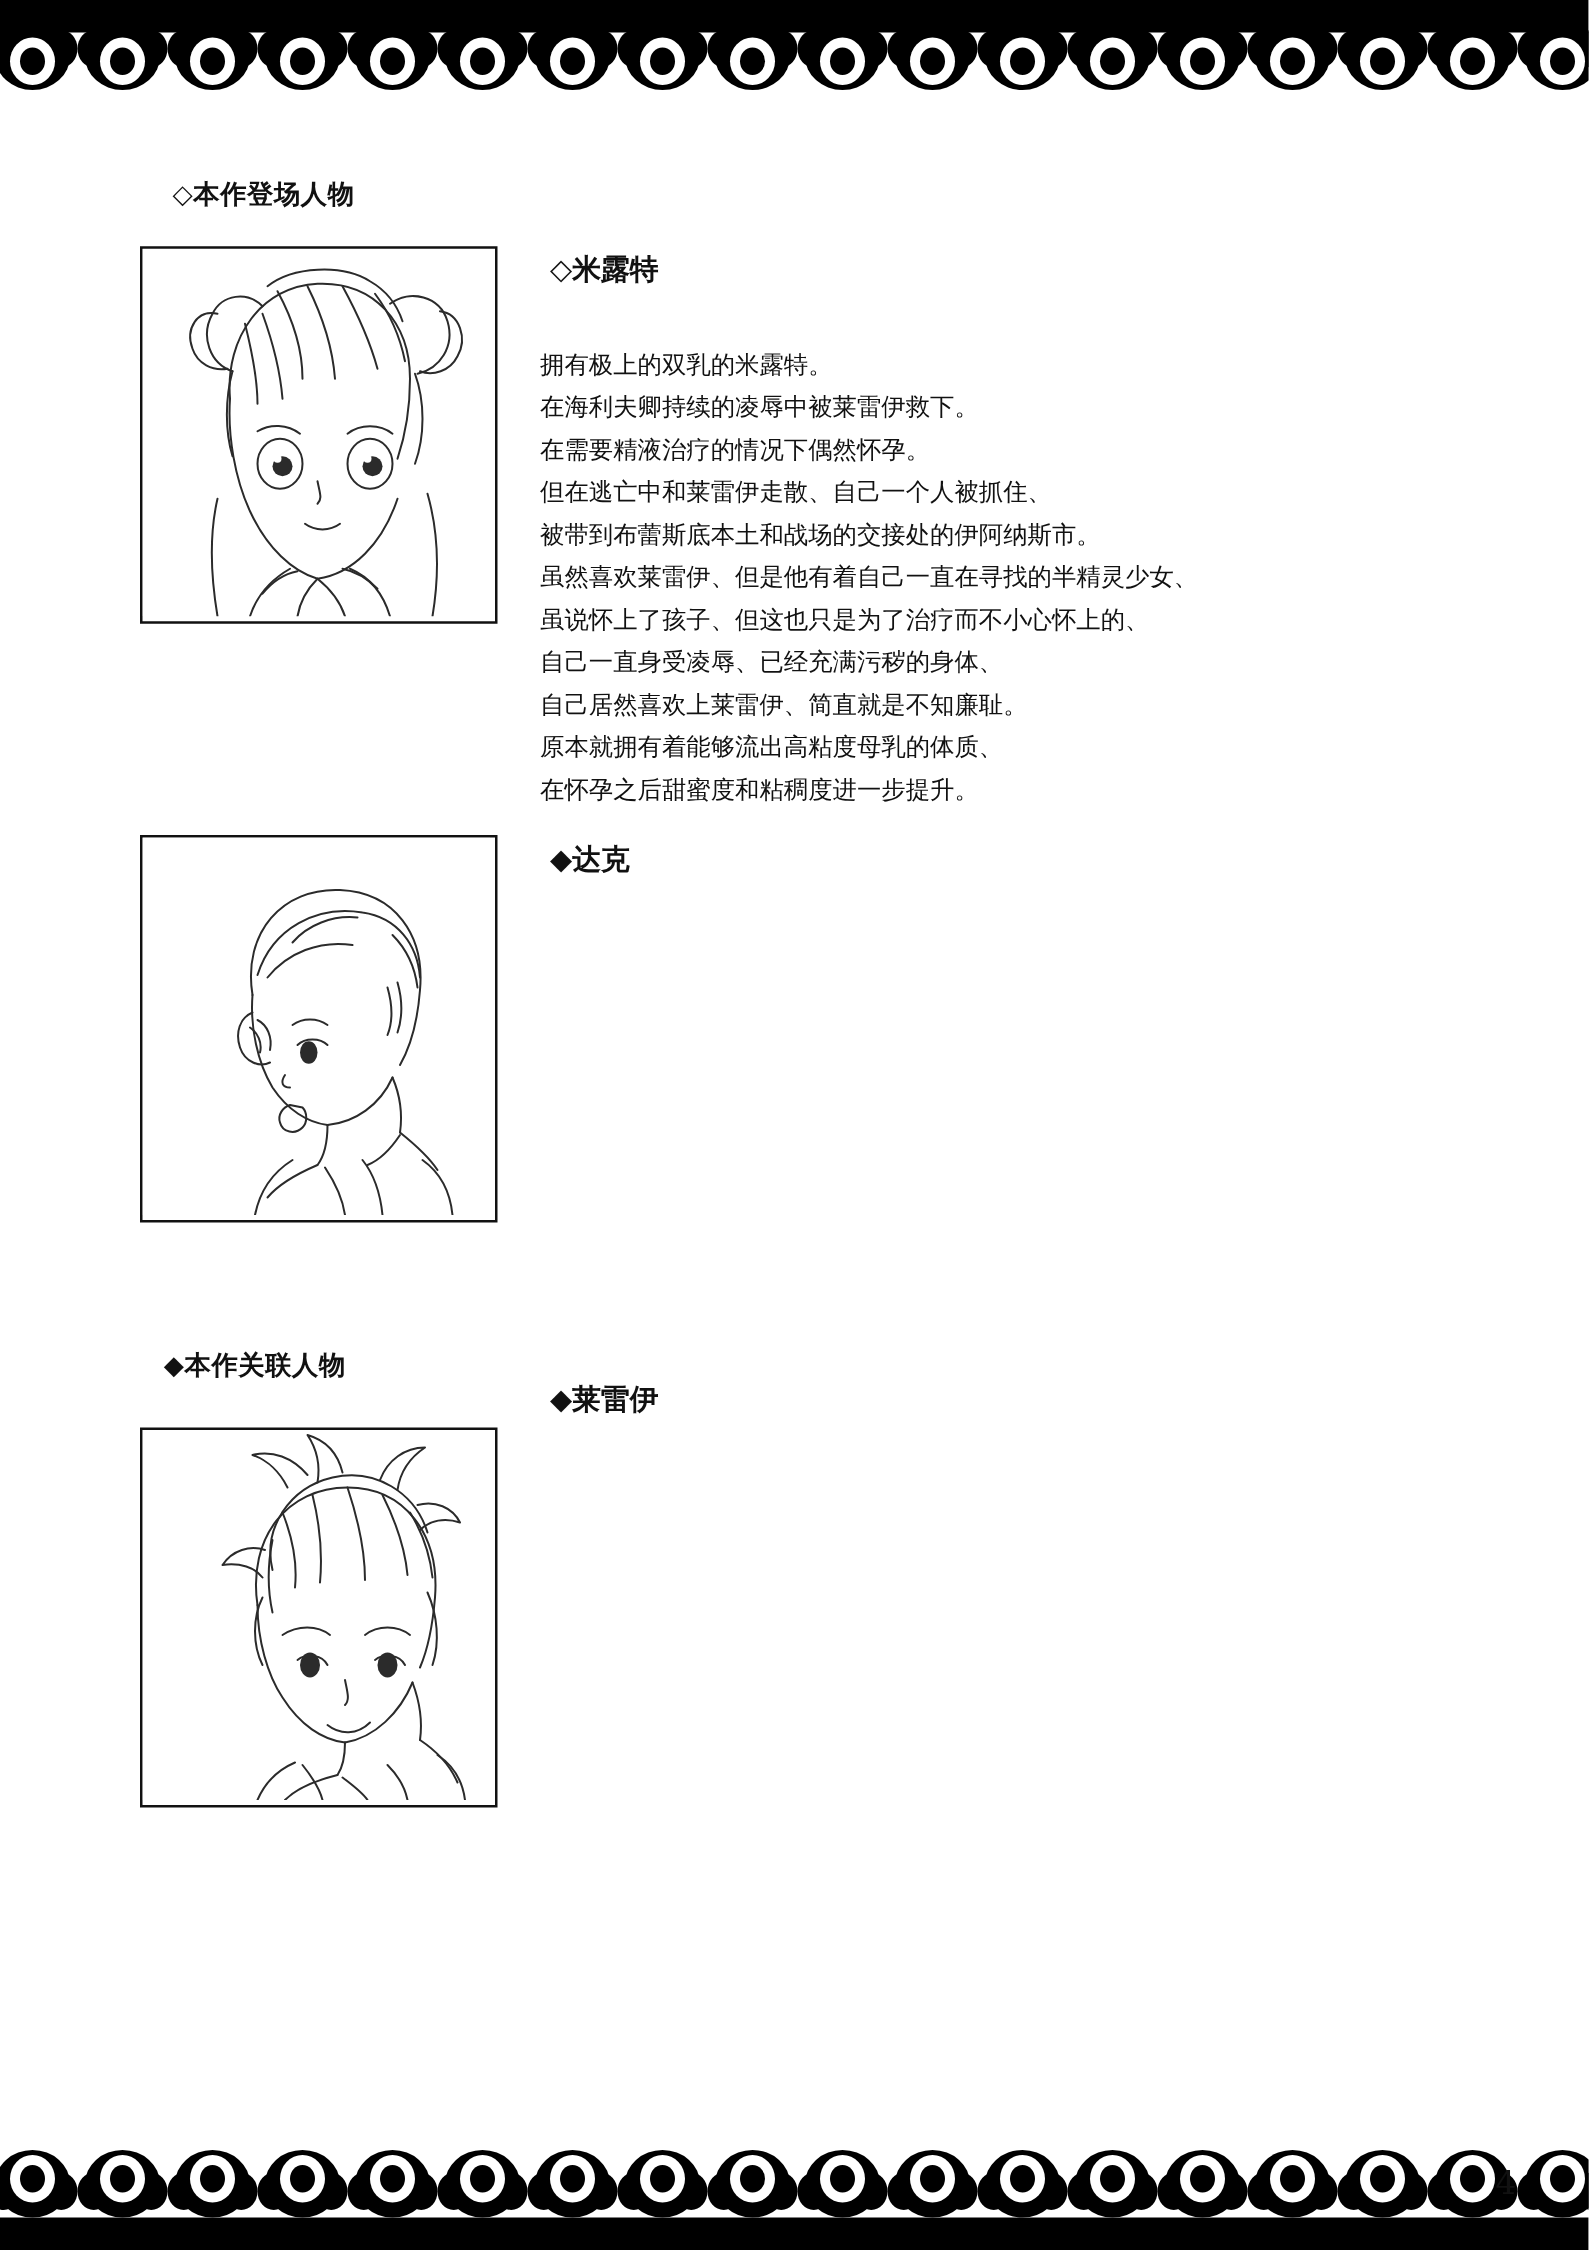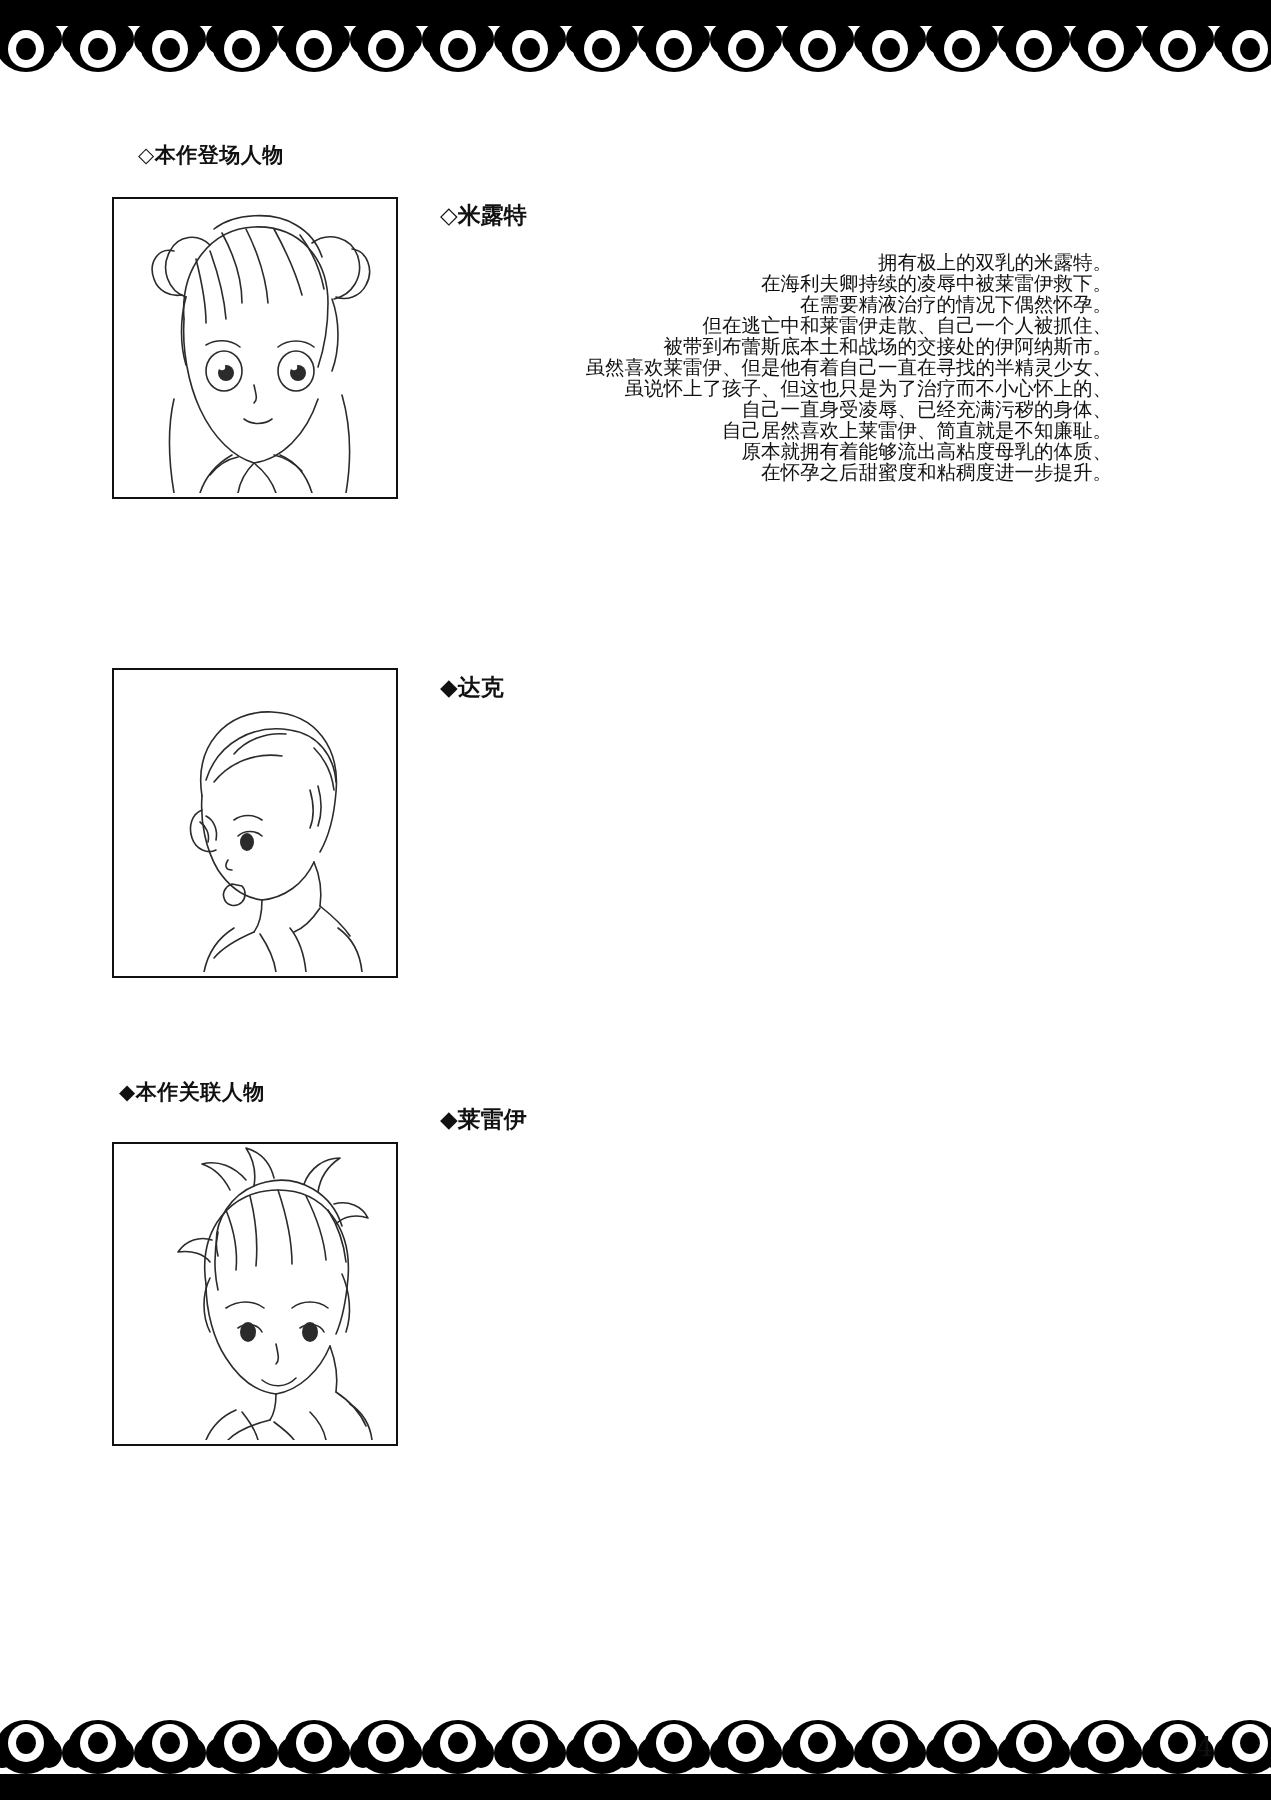--- a/index.html
+++ b/index.html
@@ -10,21 +10,20 @@
   body {
     font-family: "DejaVu Sans", "Liberation Sans", sans-serif;
     color: #111111;
   }
   .page {
     position: relative;
     width: 1271px;
     height: 1800px;
     overflow: hidden;
     background: #ffffff;
-    text-align: right;
   }
 
   
   .lace {
     position: absolute;
     left: 0;
     width: 1271px;
     height: 90px;
     overflow: hidden;
   }
@@ -126,22 +125,23 @@
   .entry-name {
     position: absolute;
     font-size: 23px;
     font-weight: bold;
     white-space: nowrap;
   }
 
   .entry-body {
     position: absolute;
     font-size: 19.5px;
-    line-height: 21px;
+    line-height: 34px;
     white-space: pre-wrap;
+    margin-top: 23px;
   }
   .entry-body .para + .para { margin-top: 26px; }
 
   .page-number {
     position: absolute;
     right: 58px;
     bottom: 38px;
     font-size: 26px;
     color: #111111;
     font-family: "DejaVu Serif", "Liberation Serif", serif;
@@ -508,21 +508,21 @@
           <path d="M146 264 C154 276 160 288 162 302"></path>
           <path d="M176 258 C184 268 190 282 192 302"></path>
           <path d="M206 238 C198 250 190 258 180 262"></path>
         </g>
       </svg>
     </div>
     <div class="entry-name" style="left:440px; top:672px;">
       <span>◆</span><span>达克</span>
     </div>
 
-    <div class="section-head" style="left:119px; top:1078px;">
+    <div class="section-head" style="left:131px; top:1078px;">
       <span>◆</span><span>本作关联人物</span>
     </div>
 
     <div class="portrait" style="left:112px; top:1142px; width:282px; height:300px;">
       <svg width="278" height="296" viewBox="0 0 278 296" xmlns="http://www.w3.org/2000/svg">
         <rect x="0" y="0" width="278" height="296" fill="#ffffff"></rect>
         <g fill="none" stroke="#2b2b2b" stroke-width="1.6" stroke-linecap="round" stroke-linejoin="round">
           <path d="M92 140 C84 86 116 46 164 46 C210 46 238 84 234 134 C232 158 228 176 222 190"></path>
           <path d="M92 140 C92 168 100 196 112 214 C126 236 144 248 162 250"></path>
           <path d="M162 250 C186 246 206 226 216 202"></path>

